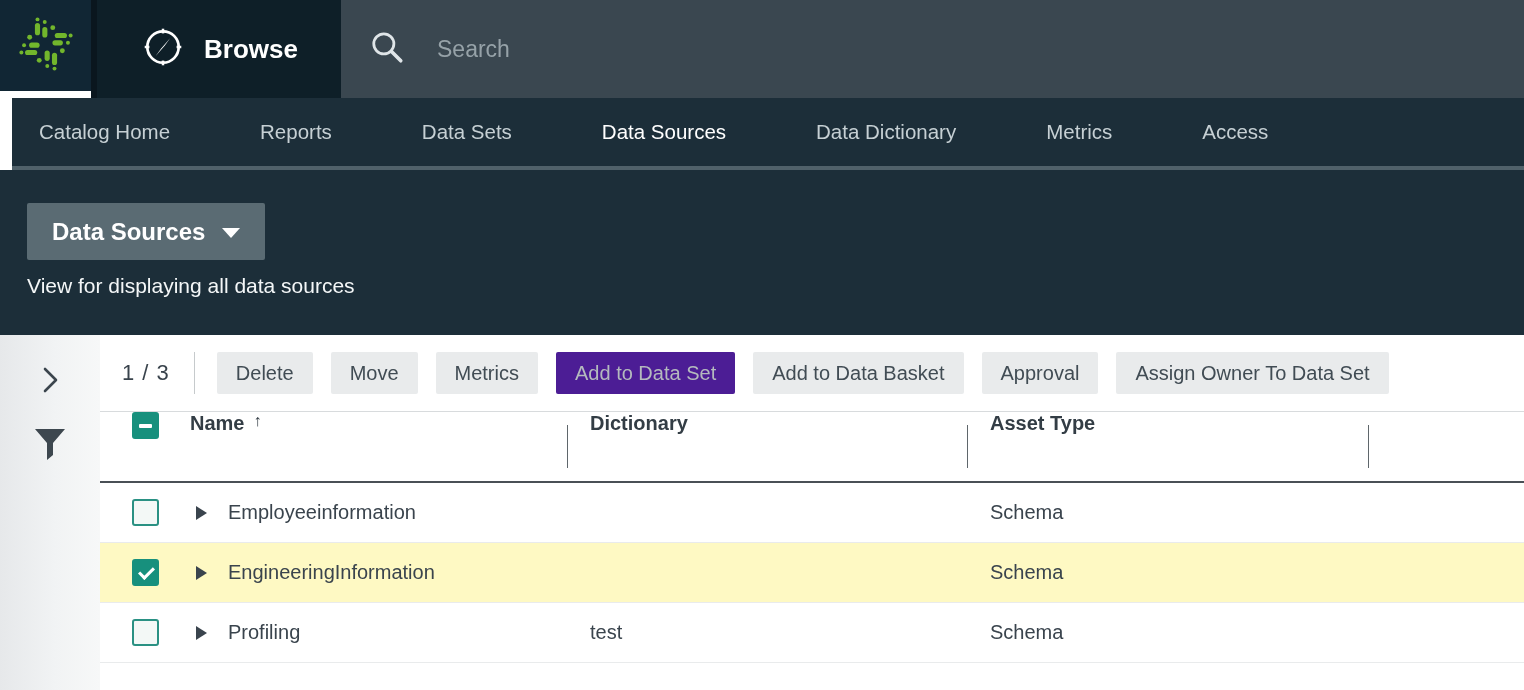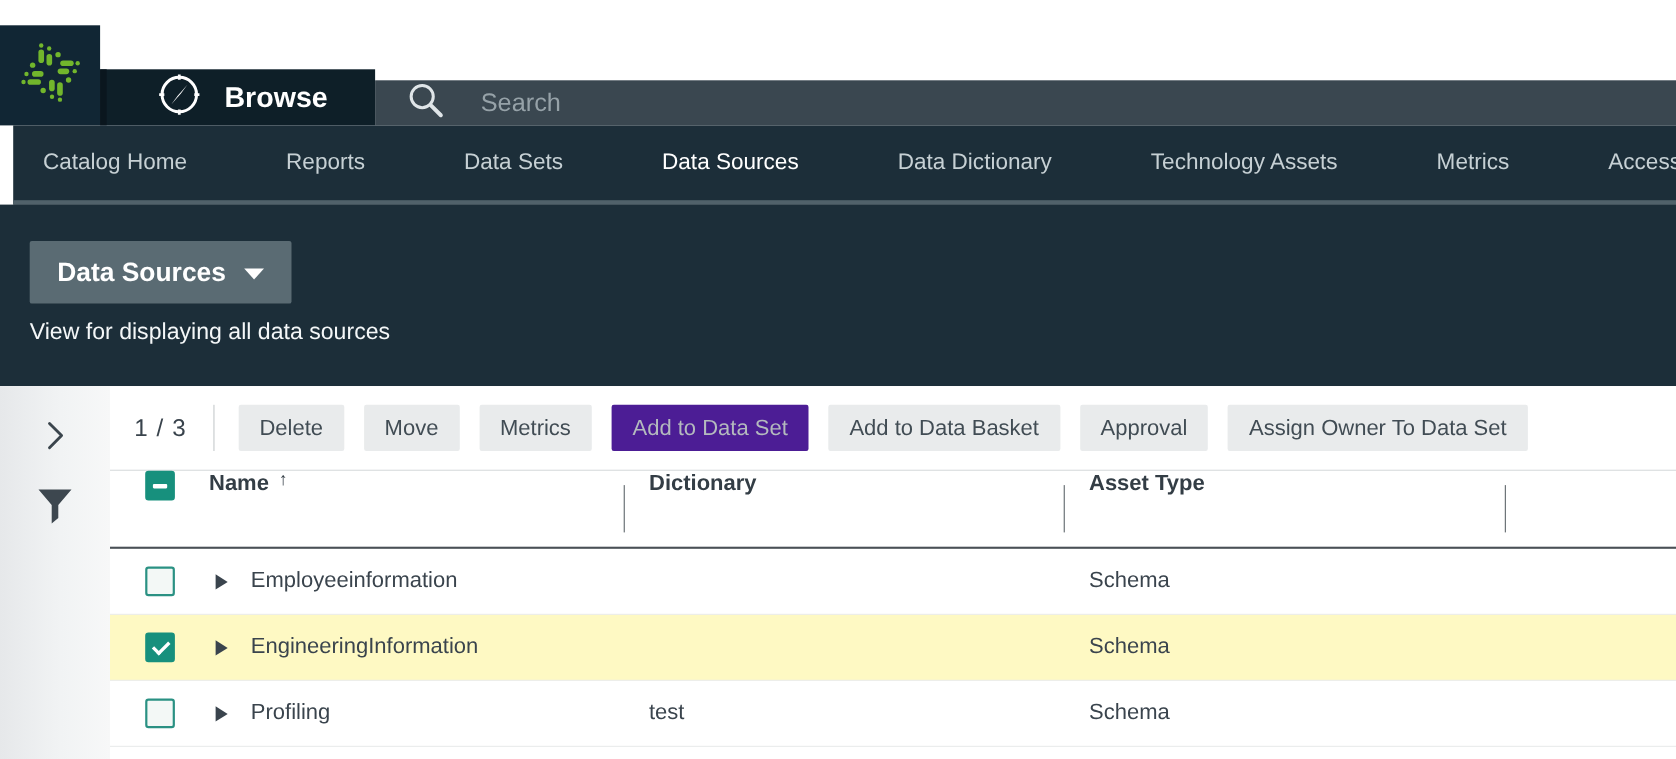--- a/index.html
+++ b/index.html
@@ -4,21 +4,21 @@
 <style>
   * { margin:0; padding:0; box-sizing:border-box; }
   body { background:#fff; }
   .screen {
     width:1524px; height:690px; overflow:hidden; background:#fff;
     font-family:"Liberation Sans","DejaVu Sans",sans-serif;
     display:flex; flex-direction:column; position:relative;
   }
 
   
-  .topbar { height:114px; display:flex; flex-shrink:0;align-items:flex-end; }
+  .topbar { height:98px; display:flex; flex-shrink:0; }
   .logo-tile { width:91px; height:91px; background:#112634; display:flex; align-items:center; justify-content:center; cursor:pointer; }
   .browse-btn { width:250px; background:#0e1f28; border-left:6px solid #0a161e; display:flex; align-items:center; justify-content:center; gap:18px; cursor:pointer; }
   .browse-label { color:#fff; font-size:26px; font-weight:bold; }
   .search-area { flex:1; background:#3a4750; display:flex; align-items:center; padding-left:28px; gap:32px; }
   .search-area input { background:transparent; border:none; outline:none; font-size:23px; color:#e7ecee; width:800px; font-family:inherit; }
   .search-area input::placeholder { color:#96a2a8; }
 
   
   .navbar { height:72px; background:#1c2e39; border-bottom:4px solid #50616a; display:flex; align-items:center; padding-left:27px; gap:90px; white-space:nowrap; overflow:hidden; flex-shrink:0;margin-left:12px; }
   .nav-item { color:#c6d0d4; font-size:20.5px; height:100%; display:flex; align-items:center; position:relative; cursor:pointer; flex-shrink:0; }
@@ -134,23 +134,20 @@
     </div>
 
     <div class="nav-item active">
       <span>Data Sources</span>
     </div>
 
     <div class="nav-item">
       <span>Data Dictionary</span>
     </div>
 
-    <div class="nav-item">
-      <span>Technology Assets</span>
-    </div>
 
     <div class="nav-item">
       <span>Metrics</span>
     </div>
 
     <div class="nav-item">
       <span>Access</span>
     </div>
   </nav>
 

